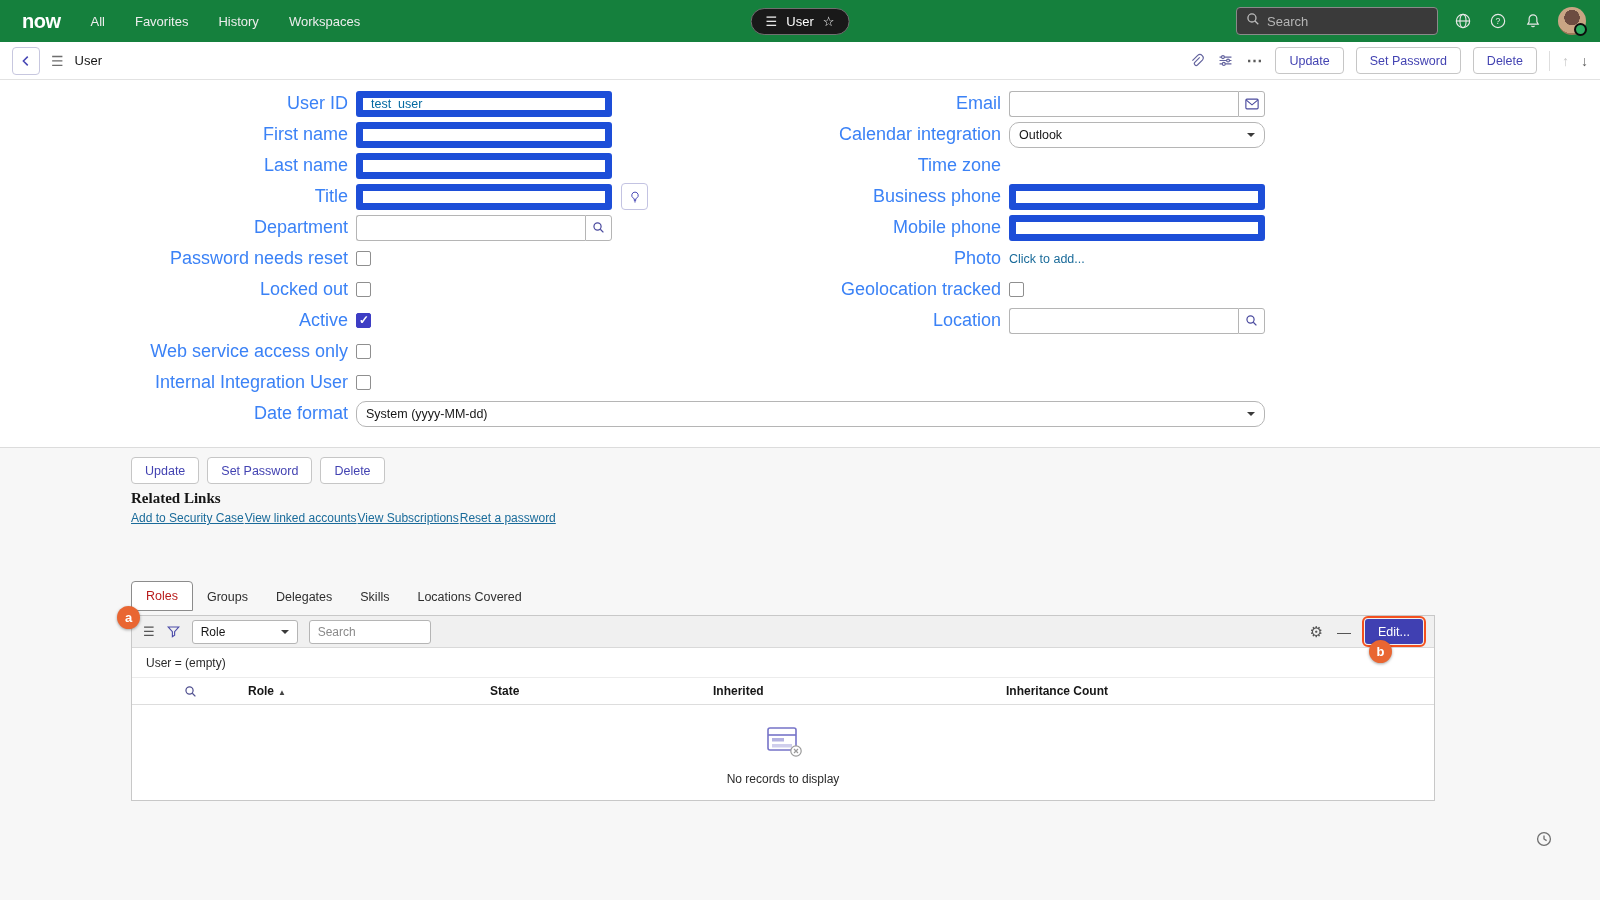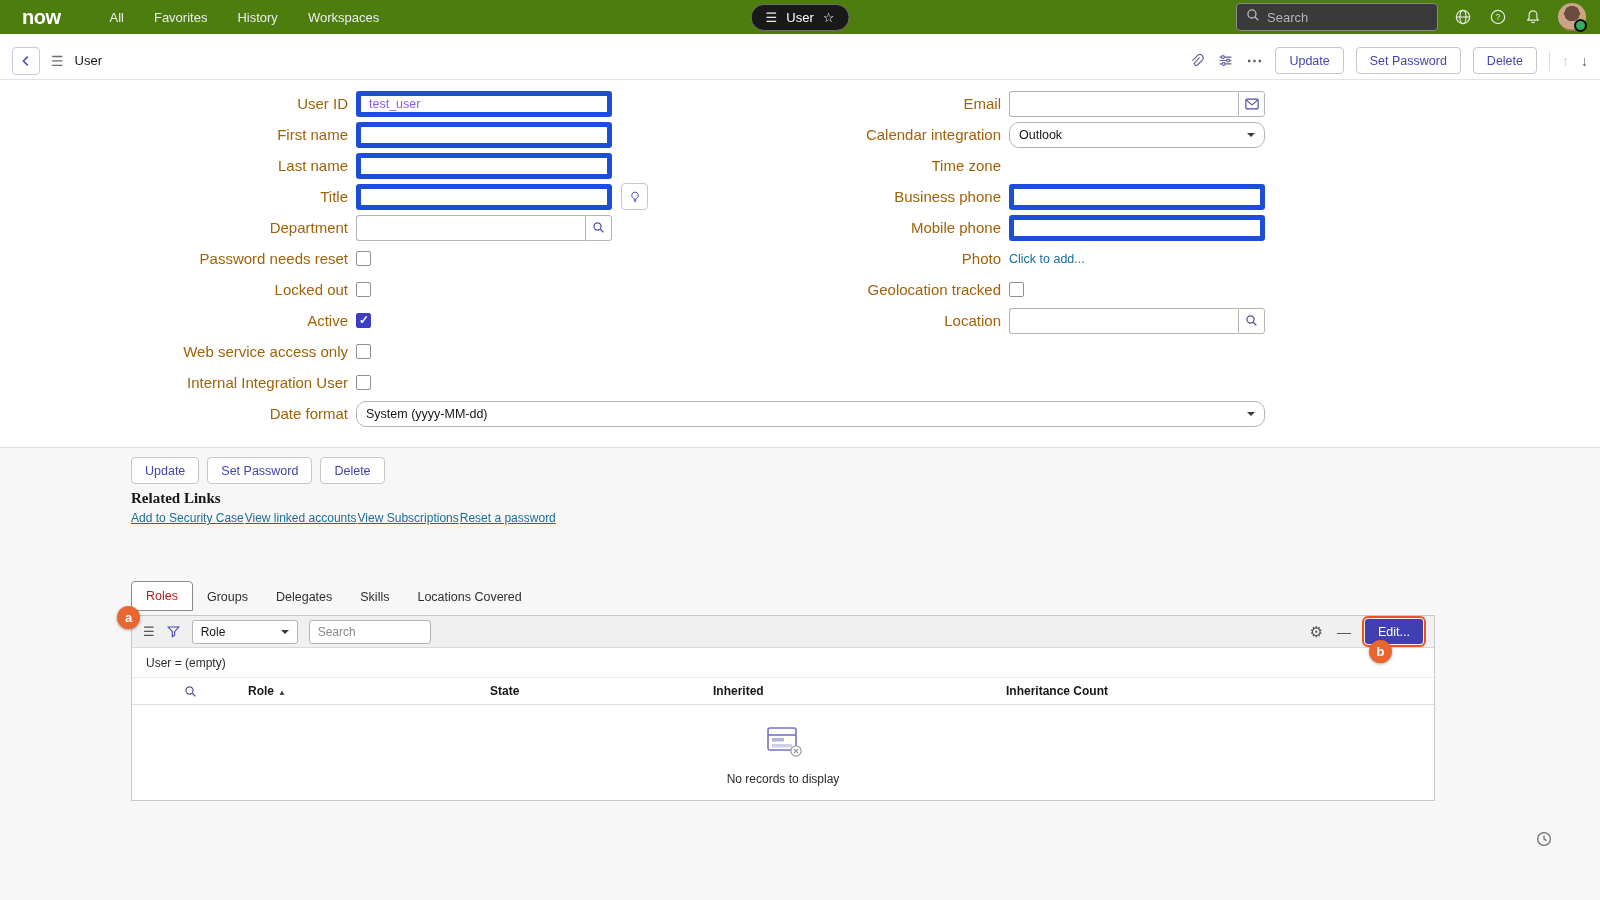--- a/index.html
+++ b/index.html
@@ -5,23 +5,23 @@
   * { box-sizing: border-box; margin: 0; padding: 0; }
   body {
     width: 1600px; height: 900px; overflow: hidden;
     font-family: "Liberation Sans", sans-serif;
     background: #fff; color: #161616;
   }
   .screen { position: relative; width: 1600px; height: 900px; }
 
   
   .topnav {
-    position: absolute; top: 0; left: 0; right: 0; height: 34px;
-    background: #4d7c0f; display: flex; align-items: center;
-    padding: 0 14px; color: #fff; gap: 19px;
+    position: absolute; top: 0; left: 0; right: 0; height: 42px;
+    background: #15803d; display: flex; align-items: center;
+    padding: 0 14px; color: #fff;
   }
   .logo { font-size: 20px; font-weight: 700; letter-spacing: -0.5px; margin: 0 30px 0 8px; cursor: pointer; }
   .nav-menu { display: flex; gap: 30px; }
   .nav-menu a { color: #ededed; font-size: 13px; text-decoration: none; cursor: pointer; }
   .nav-center { position: absolute; left: 50%; transform: translateX(-50%); }
   .record-pill {
     display: flex; align-items: center; gap: 9px;
     border: 1px solid #6f6f6f; border-radius: 15px; background: #191919;
     padding: 5px 14px; font-size: 13px; cursor: pointer;
   }
@@ -69,24 +69,24 @@
   }
   .v-div { width: 1px; height: 20px; background: #dedede; }
   .arrow-up { color: #c6c6c6; font-size: 14px; cursor: pointer; }
   .arrow-down { color: #5f5f5f; font-size: 14px; cursor: pointer; }
 
   
   .form-area { position: absolute; top: 80px; left: 0; right: 0; height: 367px; background: #fff; }
   .col-left  { position: absolute; left: 128px; top: 8px; }
   .col-right { position: absolute; left: 781px; top: 8px; }
   .row { display: flex; align-items: center; height: 31px; }
-  .lbl { width: 220px; text-align: right; margin-right: 8px; font-size: 15px; color: #a16207; }
+  .lbl { width: 220px; text-align: right; margin-right: 8px; font-size: 18px; color: #3b82f6; }
   .txt {
-    width: 256px; height: 26px; border: 5px solid #1d4ed8; border-radius: 3px;
-    padding: 0 8px; font-size: 12.5px; color: #8b5cf6; font-family: inherit; background: #fff;
+    width: 256px; height: 26px; border: 7px solid #1d4ed8; border-radius: 3px;
+    padding: 0 8px; font-size: 12.5px; color: #0369a1; font-family: inherit; background: #fff;
   }
   .ref { display: flex; width: 256px; }
   .ref input {
     flex: 1; min-width: 0; height: 26px; border: 1px solid #b5b5b5; border-right: none;
     border-radius: 3px 0 0 3px; padding: 0 8px; font-size: 12.5px; font-family: inherit;
   }
   .adorn {
     width: 27px; height: 26px; border: 1px solid #b5b5b5; border-radius: 0 3px 3px 0;
     display: flex; align-items: center; justify-content: center;
     color: #4a4a9e; background: #fff; cursor: pointer;

